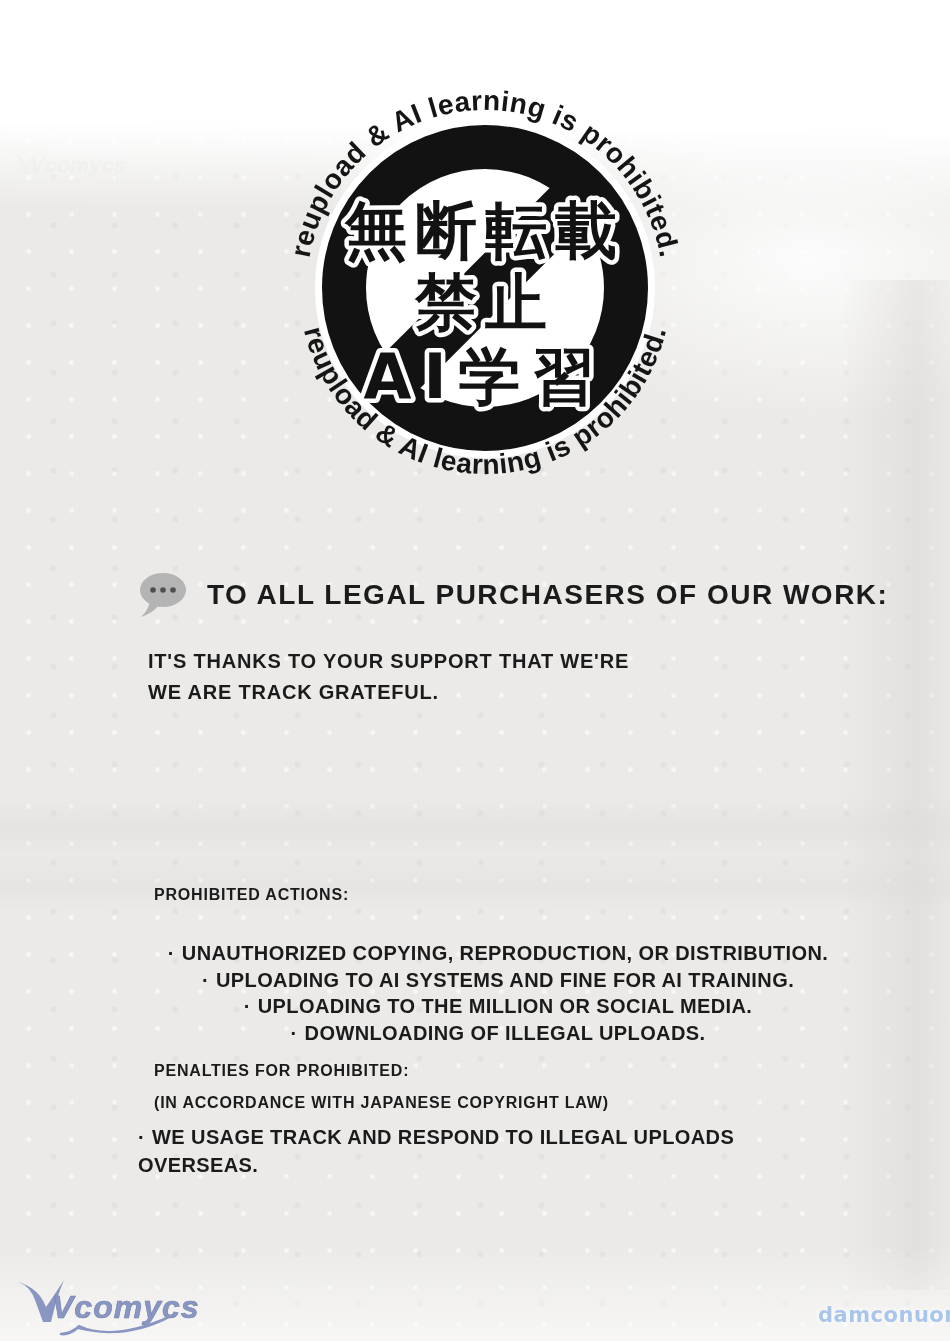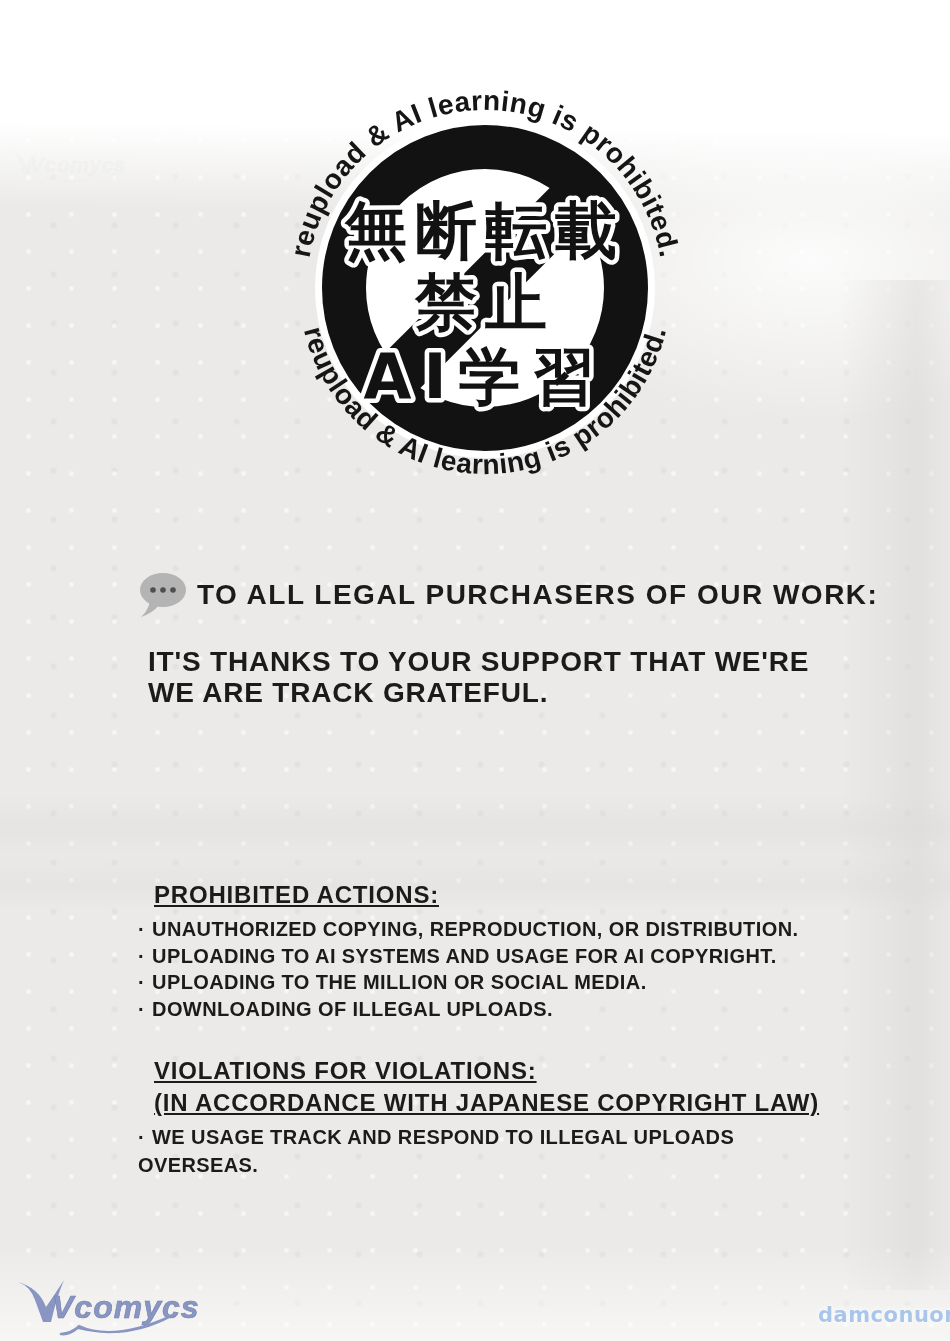--- a/index.html
+++ b/index.html
@@ -19,32 +19,32 @@
   .tr-glow     { position:absolute; right:-150px; top:100px; width:580px; height:320px;
                  background:radial-gradient(ellipse closest-side, rgba(255,255,255,.85), rgba(255,255,255,0)); }
   .right-band  { position:absolute; right:0; top:280px; width:110px; height:1010px;
                  background:linear-gradient(90deg, rgba(213,210,208,0) 0%, rgba(213,210,208,.4) 70%, rgba(221,219,217,.2) 100%); }
   .mid-streak  { position:absolute; left:0; top:795px; width:100%; height:115px; opacity:.55;
                  background:linear-gradient(180deg, rgba(217,214,212,0) 0%, rgba(217,214,212,.55) 28%, rgba(224,221,219,.15) 52%, rgba(217,214,212,.5) 80%, rgba(217,214,212,0) 100%); }
   .bottom-light{ position:absolute; left:0; bottom:0; width:100%; height:95px;
                  background:linear-gradient(0deg, rgba(255,255,255,.6), rgba(255,255,255,0)); }
 
   .comic { font-weight:bold; }
-  .heading-row { position:absolute; left:138px; top:572px; display:flex; align-items:flex-start; gap:7px; }
+  .heading-row { position:absolute; left:138px; top:572px; display:flex; align-items:flex-start; gap:17px; }
   .bubble-svg { width:52px; height:46px; flex:0 0 auto; }
   .page-heading { font-size:28px; letter-spacing:1.5px; padding-top:7px; white-space:nowrap; }
 
-  .intro { position:absolute; left:148px; top:646px; font-size:28px; line-height:31px; letter-spacing:0.8px; }
+  .intro { position:absolute; left:148px; top:646px; font-size:20px; line-height:31px; letter-spacing:0.8px; }
 
-  .sec-heading { position:absolute; font-size:24px; letter-spacing:0.8px; line-height:32px; white-space:nowrap;text-decoration:underline; }
+  .sec-heading { position:absolute; font-size:16px; letter-spacing:0.8px; line-height:32px; white-space:nowrap; }
   #prohibited-heading { left:154px; top:879px; }
   #penalties-heading  { left:154px; top:1055px; }
 
   .blist { position:absolute; font-size:20px; letter-spacing:0.4px; font-weight:bold; }
-  #prohibited-list { left:138px; top:916px; line-height:26.5px; width:720px; }
+  #prohibited-list { left:138px; top:940px; line-height:26.5px; width:720px;text-align:center; }
   #penalties-list  { left:138px; top:1124px; line-height:27.5px; width:700px; }
   .bullet-dot { margin-right:7px; }
 
   #stamp { position:absolute; left:275px; top:76px; }
 
   .vcomycs { position:absolute; left:12px; top:1276px; }
   .vcomycs-faint { position:absolute; left:4px; top:144px; opacity:0.2; filter:grayscale(1) brightness(1.55); }
   .credit { position:absolute; left:818px; top:1303px; font-weight:bold; font-size:21px;
             color:#a9c6ea; letter-spacing:0.5px; font-family:"DejaVu Sans",sans-serif;
             text-shadow:0 0 6px #ffffff, 0 0 2px #ffffff; }
@@ -101,27 +101,27 @@
   </div>
 
   <div class="intro comic">
     <div>IT'S THANKS TO YOUR SUPPORT THAT WE'RE</div>
     <div>WE ARE TRACK GRATEFUL.</div>
   </div>
 
   <div id="prohibited-heading" class="sec-heading comic">PROHIBITED ACTIONS:</div>
   <div id="prohibited-list" class="blist">
     <div><span class="bullet-dot">·</span><span>UNAUTHORIZED COPYING, REPRODUCTION, OR DISTRIBUTION.</span></div>
-    <div><span class="bullet-dot">·</span><span>UPLOADING TO AI SYSTEMS AND USAGE FOR AI COPYRIGHT.</span></div>
+    <div><span class="bullet-dot">·</span><span>UPLOADING TO AI SYSTEMS AND FINE FOR AI TRAINING.</span></div>
     <div><span class="bullet-dot">·</span><span>UPLOADING TO THE MILLION OR SOCIAL MEDIA.</span></div>
     <div><span class="bullet-dot">·</span><span>DOWNLOADING OF ILLEGAL UPLOADS.</span></div>
   </div>
 
   <div id="penalties-heading" class="sec-heading comic">
-    <div>VIOLATIONS FOR VIOLATIONS:</div>
+    <div>PENALTIES FOR PROHIBITED:</div>
     <div>(IN ACCORDANCE WITH JAPANESE COPYRIGHT LAW)</div>
   </div>
   <div id="penalties-list" class="blist">
     <div><span class="bullet-dot">·</span><span>WE USAGE TRACK AND RESPOND TO ILLEGAL UPLOADS OVERSEAS.</span></div>
   </div>
 
   <svg class="vcomycs" width="230" height="62" viewBox="0 0 230 62">
     <path d="M6 6 Q18 10 23 24 L31 46 L39 46 Q45 20 52 4 Q43 18 34 31 Q27 12 6 6 Z" fill="#8a96c2"></path>
     <text x="40" y="42" font-size="32" font-style="italic" font-weight="bold" fill="#8a96c2" stroke="#7280ae" stroke-width="0.6" letter-spacing="1">Vcomycs</text>
     <path d="M66 52 q-10 8 -18 6 q12 -1 19 -8 q34 16 92 -10 q-44 24 -93 12" fill="none" stroke="#8a96c2" stroke-width="2.2" stroke-linecap="round"></path>

